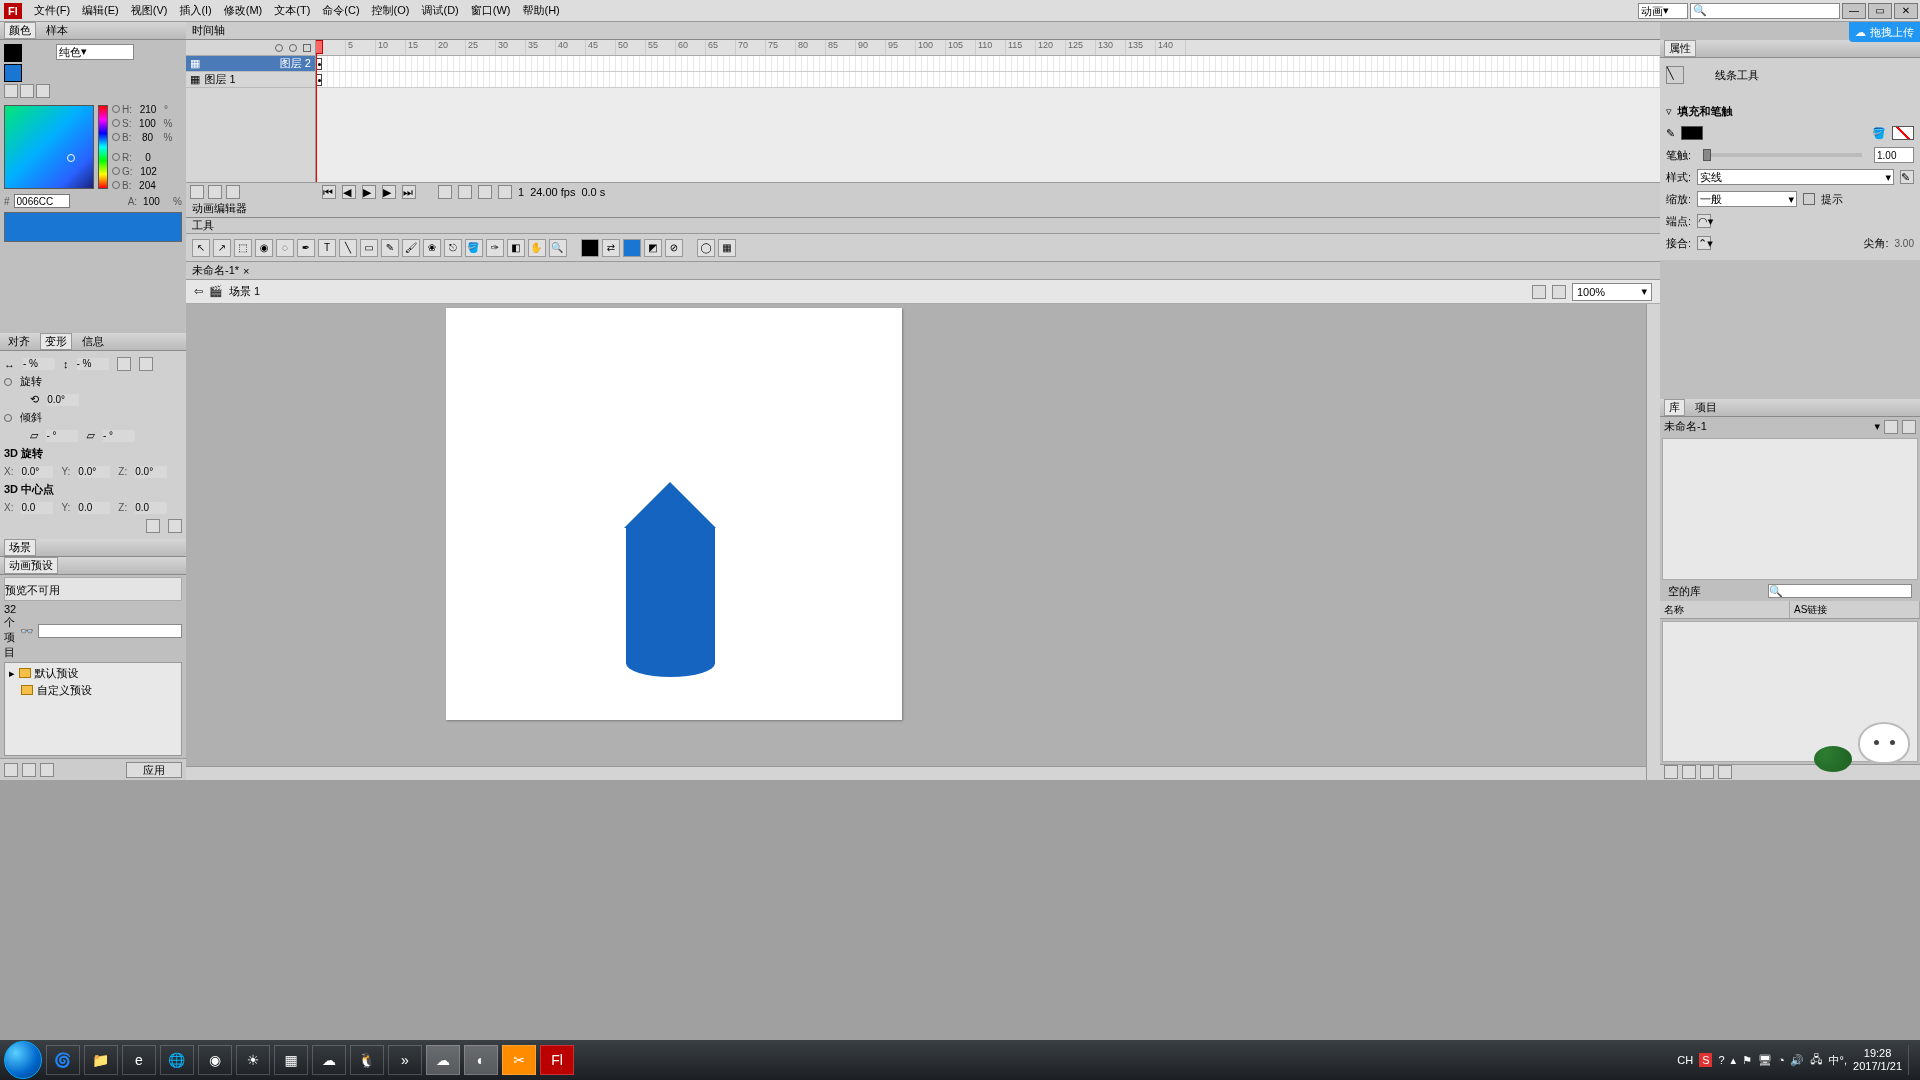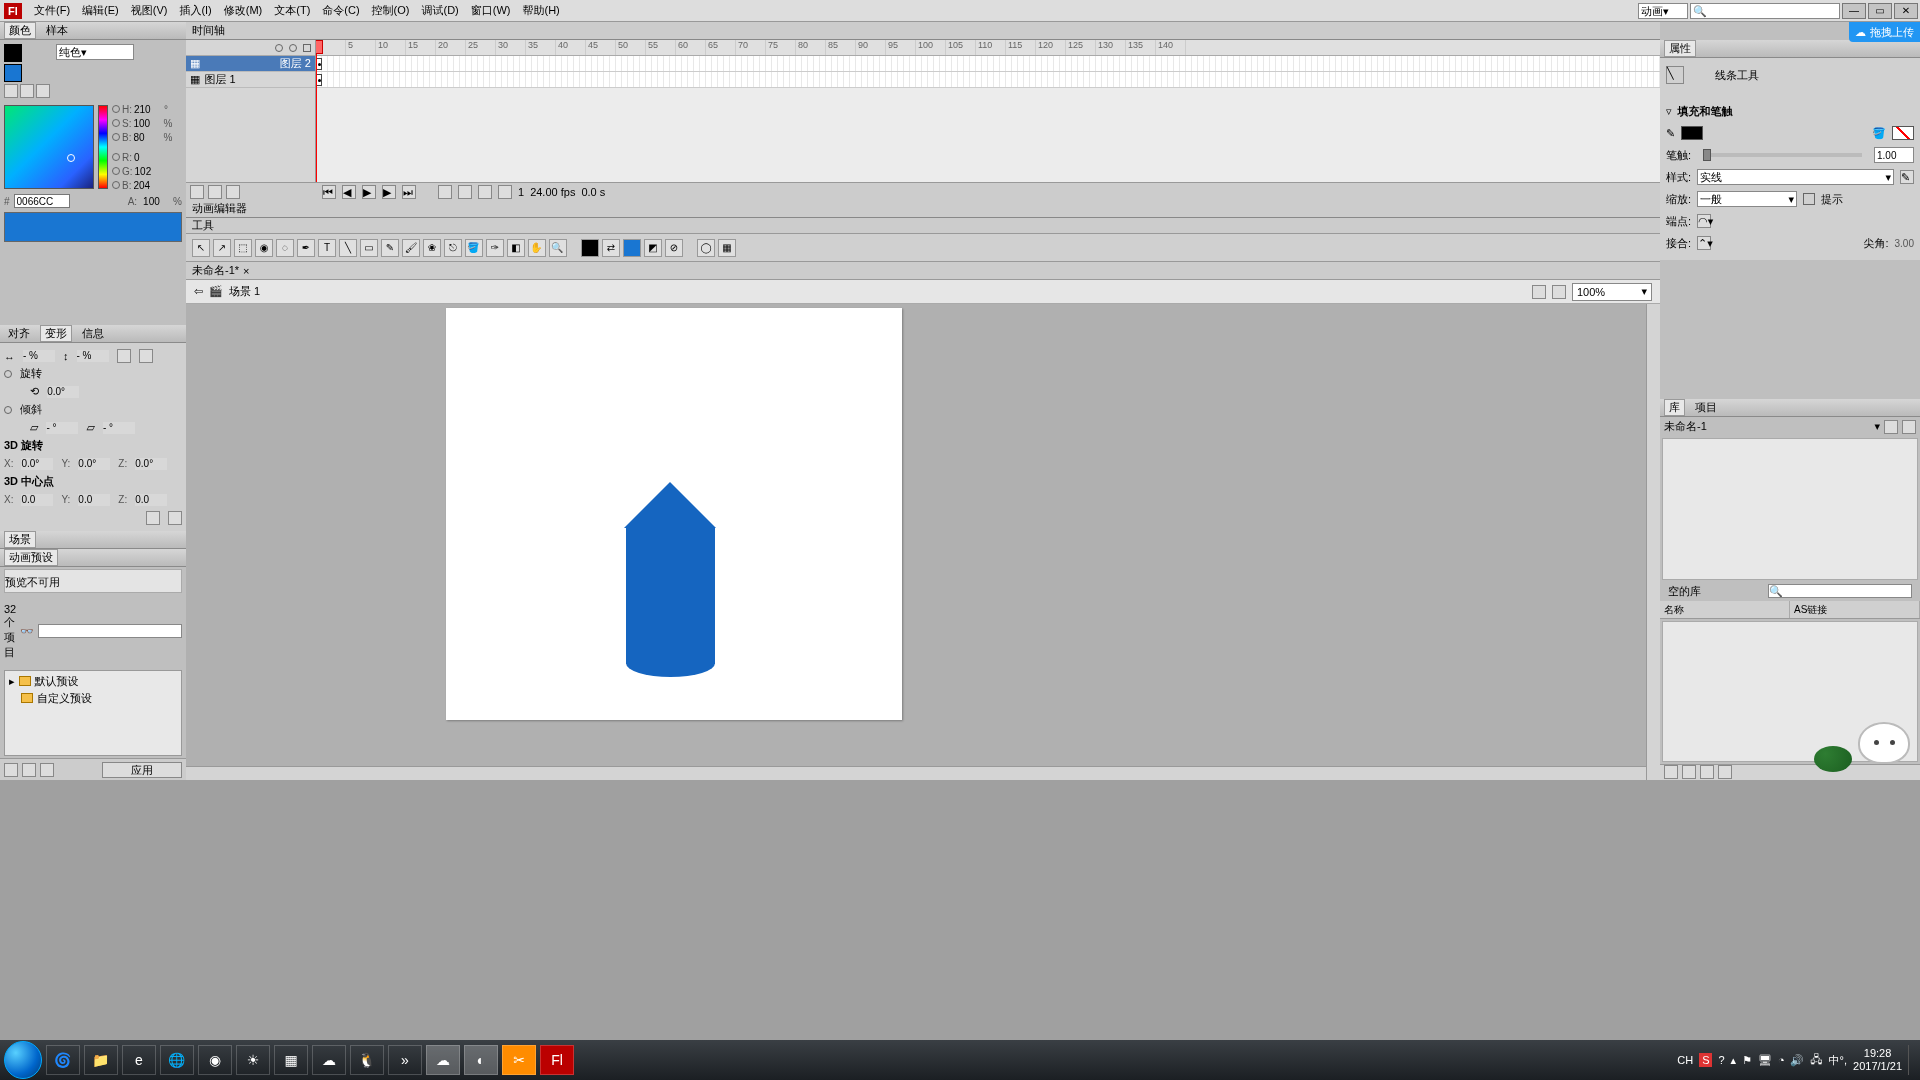--- a/index.html
+++ b/index.html
@@ -6,21 +6,21 @@
 body { width:1920px; height:1080px; background:#a0a0a0; overflow:hidden; position:relative; }
 .row { display:flex; align-items:center; }
 .col { display:flex; flex-direction:column; }
 
 
 .menubar { height:22px; background:#ddd; border-bottom:1px solid #999; display:flex; align-items:center; padding:0 4px; position:relative; }
 .fl-logo { width:18px; height:16px; background:#b00; color:#fff; text-align:center; font-weight:bold; line-height:16px; margin-right:6px; }
 .menubar .mi { padding:0 6px; cursor:default; }
 .menubar-right { position:absolute; right:2px; top:0; height:22px; display:flex; align-items:center; gap:2px; }
 .winicon { width:24px; height:16px; background:#c4c4c4; border:1px solid #777; text-align:center; line-height:14px; font-size:10px; }
-.dropdown { height:16px; background:#fff; border:1px solid #888; padding:0 2px; display:flex; align-items:center; }
+.dropdown { height:16px; background:#fff; border:1px solid #888; padding:0 2px; display:flex; }
 .searchbox { width:150px; }
 
 
 .app { display:flex; height:758px; }
 .left { width:186px; background:#bfbfbf; display:flex; flex-direction:column; }
 .center { flex:1; background:#b8b8b8; display:flex; flex-direction:column; }
 .right { width:260px; background:#bfbfbf; display:flex; flex-direction:column; position:relative; }
 
 
 .phead { height:18px; background:linear-gradient(#d6d6d6,#bababa); border-bottom:1px solid #8a8a8a; display:flex; align-items:center; padding:0 4px; gap:6px; }
@@ -29,21 +29,21 @@
 
 
 .colorbody { padding:4px; display:flex; gap:6px; }
 .swatch-big { width:18px; height:18px; border:1px solid #000; background:#000; }
 .stroke-sw { background:#000; }
 .gradbox { width:90px; height:84px; background:linear-gradient(135deg,#00e676 0%,#00b0ff 45%,#2962ff 80%,#1a237e 100%); position:relative; border:1px solid #555;}
 .gradbox .circ{ position:absolute; width:8px;height:8px;border:1px solid #fff;border-radius:50%; left:62px; top:48px; }
 .hue { width:10px; height:84px; background:linear-gradient(red,magenta,blue,cyan,lime,yellow,red); border:1px solid #555;}
 .hsb { flex:1; }
 .hsb div{ display:flex; align-items:center; gap:2px; height:14px;}
-.hsb input{ width:28px; height:12px; border:none; background:transparent; text-align:left; font-size:10px;}
+.hsb input{ width:28px; height:12px; border:none; background:transparent; text-align:center; font-size:10px;}
 .hexline { display:flex; align-items:center; gap:4px; padding:2px 4px;}
 .hexline input{ width:56px; height:14px; background:#fff; border:1px solid #777; font-size:10px; padding:0 2px;}
 .colorprev{ height:30px; margin:2px 4px; background:#1976d2; border:1px solid #666;}
 
 
 .alignbody{ padding:4px; background:#d0d0d0; }
 .alignbody .r{ display:flex; align-items:center; gap:8px; height:18px;}
 .alignbody input{ width:32px; height:12px; background:#d8d8d8; border:none; font-size:10px;}
 .lab9{font-size:10px;color:#555;}
 
@@ -291,21 +291,21 @@
         </div>
     </div>
 
     <div class="phead">
         <span class="tab act">场景</span>
       </div>
     <div class="phead">
         <span class="tab act">动画预设</span>
       </div>
     <div style="height:24px;background:#e4e4e4;line-height:24px;border:1px solid #aaa;margin:2px 4px">预览不可用</div>
-    <div class="row" style="padding:8px 4px;gap:4px">
+    <div class="row" style="padding:0 4px;gap:4px">
         <span>32 个项目</span>
         <span>👓</span>
         <input style="flex: 1 1 0%; height: 14px; background: rgb(255, 255, 255); border: 1px solid rgb(136, 136, 136);">
       </div>
     <div class="preset-list">
       <div>
           <span>▸</span>
           <span class="folder-ic"></span>
           <span>默认预设</span>
         </div>
@@ -313,21 +313,21 @@
           <span style="width:8px"></span>
           <span class="folder-ic"></span>
           <span>自定义预设</span>
         </div>
     </div>
     <div class="row" style="height:22px;background:#ccc;border-top:1px solid #999;padding:0 4px;gap:4px">
       <span class="icbtn"></span>
       <span class="icbtn"></span>
       <span class="icbtn"></span>
       <span style="flex:1"></span>
-      <button style="width:80px;height:16px;background:#ddd;border:1px solid #888">应用</button>
+      <button style="width:56px;height:16px;background:#ddd;border:1px solid #888">应用</button>
     </div>
   </div>
 
   <div class="center">
 
     <div class="tlhead">
         <span>时间轴</span>
       </div>
     <div class="tlbody">
       <div class="layers">

